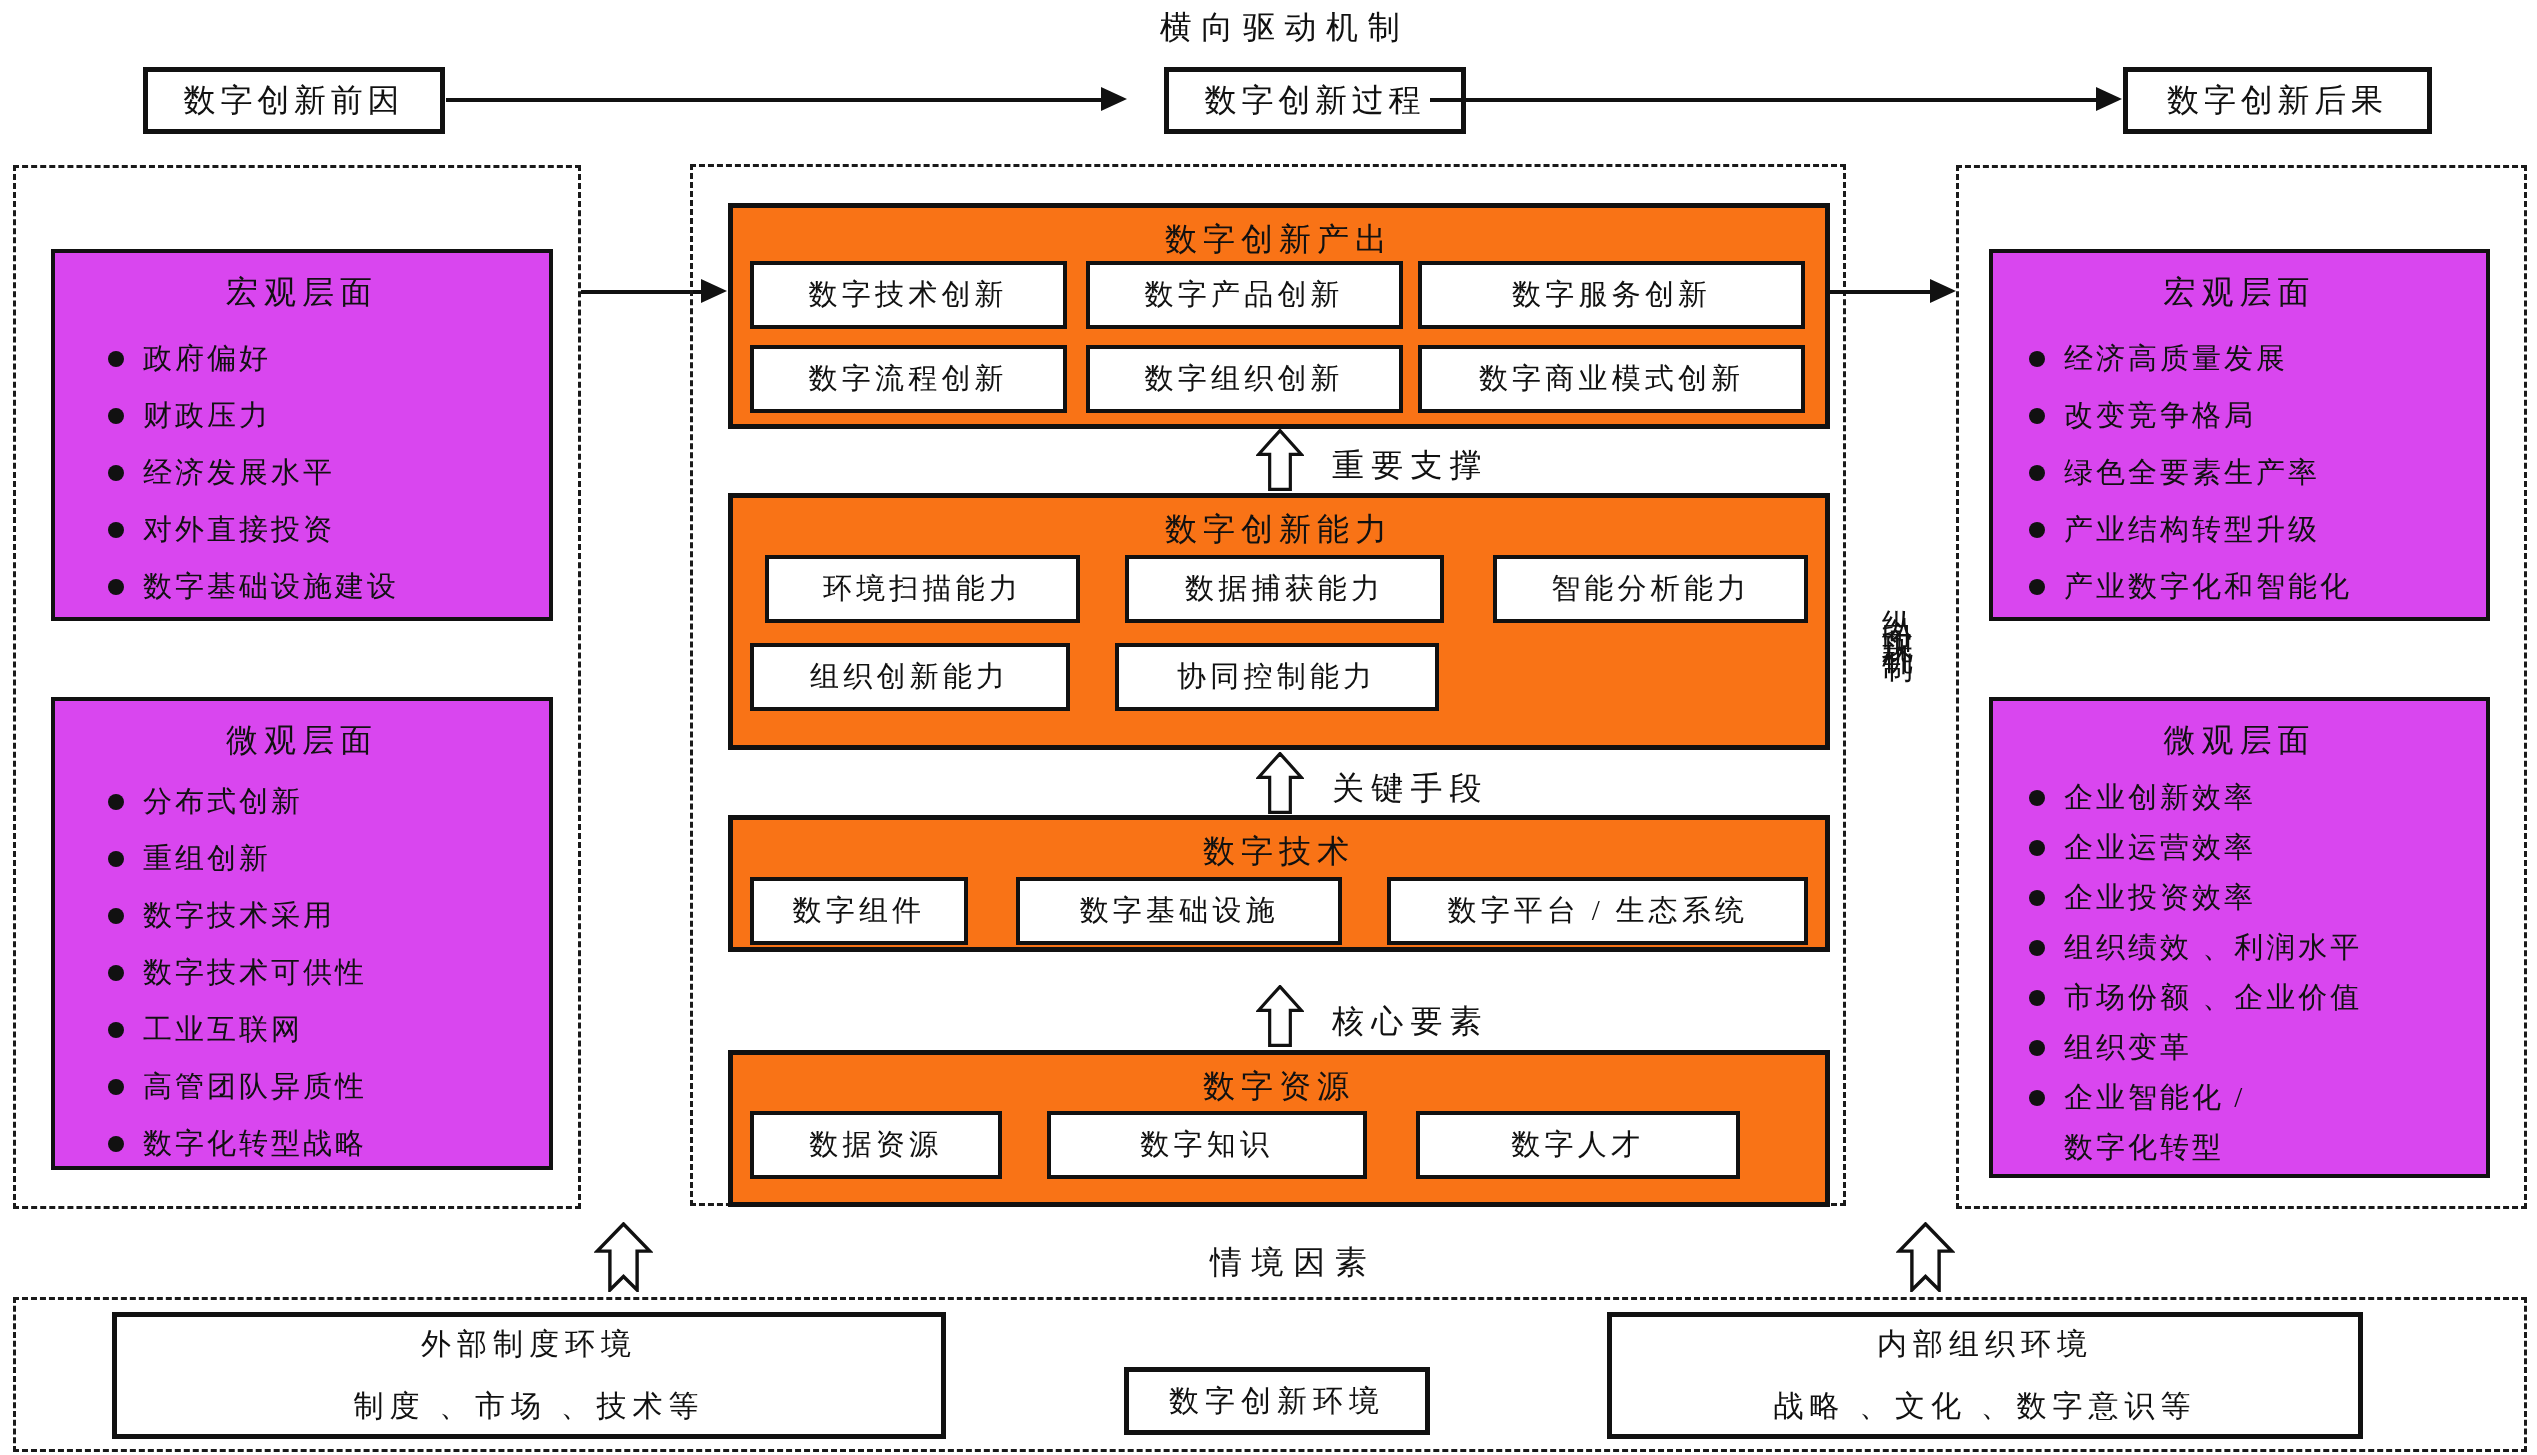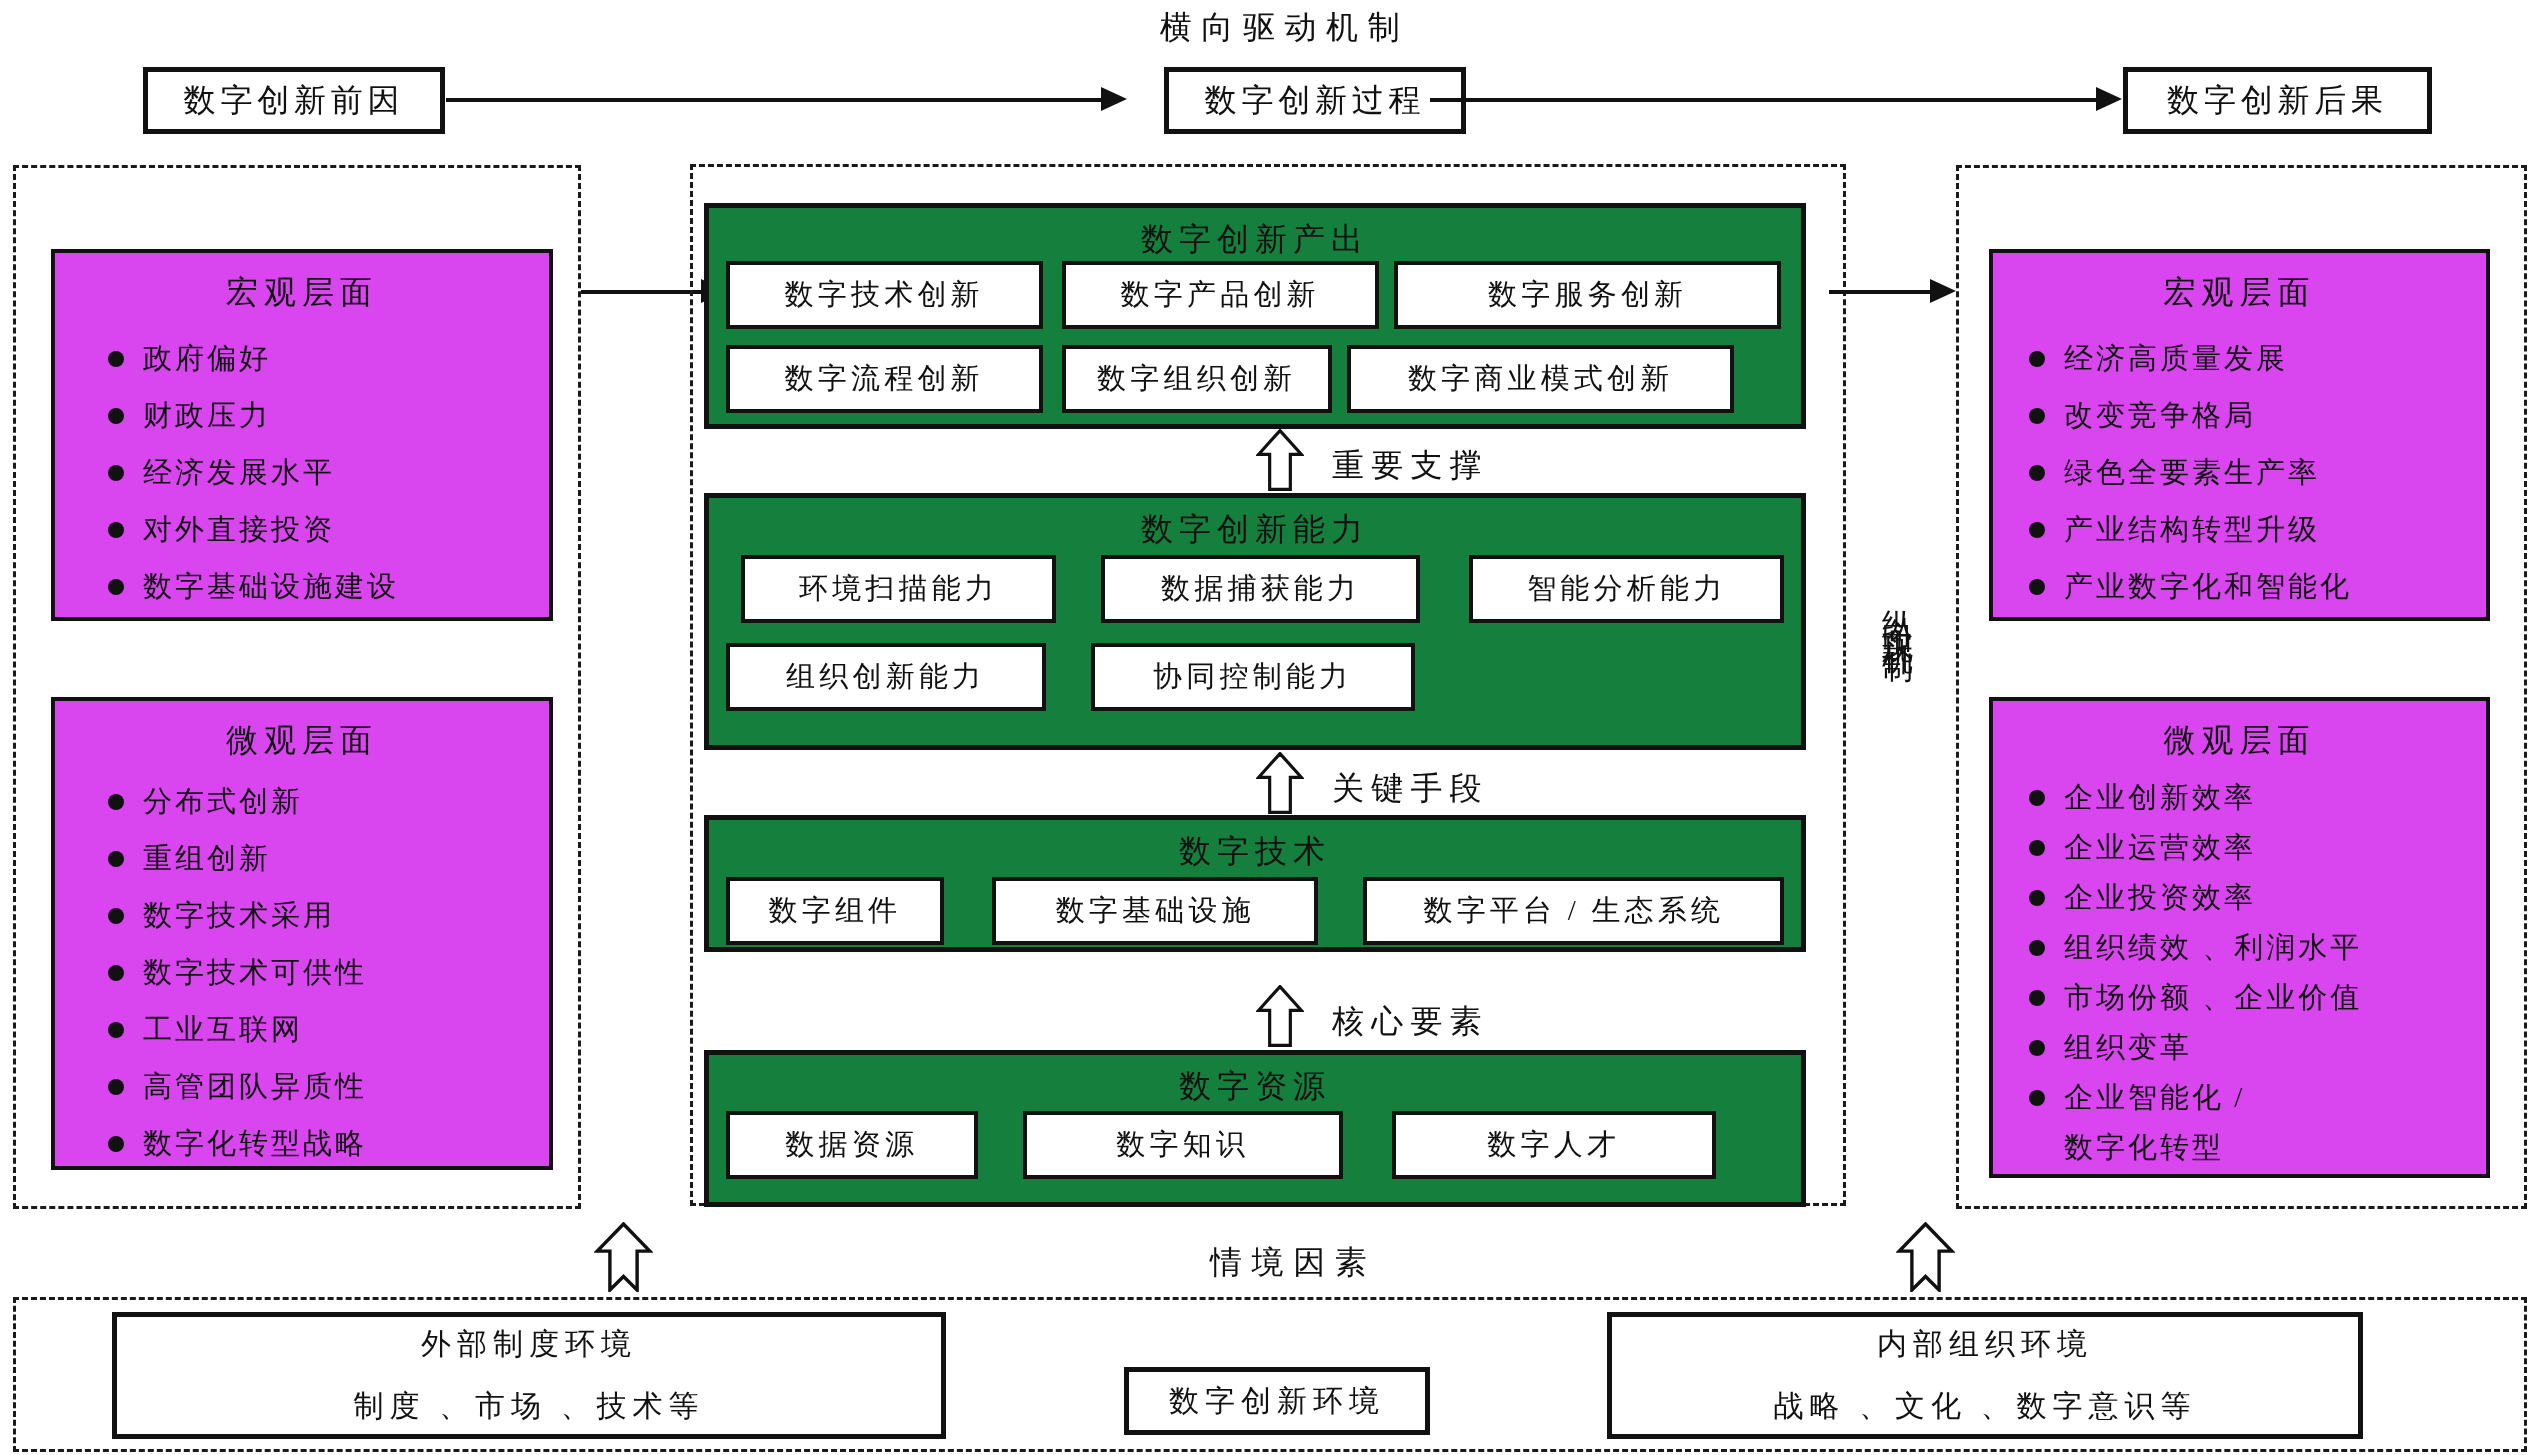--- a/index.html
+++ b/index.html
@@ -24,22 +24,22 @@
   .blist{ margin:15.5px 0 0 0; padding:0 12px 0 53px; list-style:none; }
   .blist li{ display:flex; align-items:center; font-size:29px; letter-spacing:3px; white-space:nowrap; }
   .lh96 li{ height:57px; }
   .lh95 li{ height:57px; }
   .lh84 li{ height:50px; }
   .dot{ width:16px; height:16px; border-radius:50%; background:#111; margin-right:19px; flex:0 0 auto; }
   .cont{ padding-left:35px; } 
   .rlist{ padding-left:36px; }
   
   .sec{
-    position:absolute; left:704px; width:1102px; border:5.4px solid #111;
-    box-sizing:border-box; background:#15803d;
+    position:absolute; left:728px; width:1102px; border:5.4px solid #111;
+    box-sizing:border-box; background:#f97316;
   }
   .sec-title{ text-align:center; font-size:32px; letter-spacing:6px; margin-top:9.6px; height:39px; }
   .srow{ display:flex; padding:0 16.7px; }
   .sbox{
     border:4.8px solid #111; height:68px; box-sizing:border-box; background:#fff;
     display:flex; align-items:center; justify-content:center; font-size:29px;
     letter-spacing:4.2px; white-space:nowrap;
   }
   
   .harrow{ position:absolute; height:0; border-top:4.8px solid #111; }
@@ -151,21 +151,21 @@
 
   <div class="sec" style="top:203px; height:226px;">
     <div class="sec-title">数字创新产出</div>
     <div class="srow" style="margin-top:4.8px;">
       <div class="sbox" style="width:317px;">数字技术创新</div>
       <div class="sbox" style="width:317px; margin-left:19px;">数字产品创新</div>
       <div class="sbox" style="width:387px; margin-left:15.5px;">数字服务创新</div>
     </div>
     <div class="srow" style="margin-top:15.5px;">
       <div class="sbox" style="width:317px;">数字流程创新</div>
-      <div class="sbox" style="width:270px; margin-left:19px;">数字组织创新</div>
+      <div class="sbox" style="width:317px; margin-left:19px;">数字组织创新</div>
       <div class="sbox" style="width:387px; margin-left:15.5px;">数字商业模式创新</div>
     </div>
   </div>
 
   <svg class="uparrow" style="left:1256px; top:429px;" width="48" height="62" viewBox="0 0 60 78">
     <path d="M30 2 L57 32 L43 32 L43 76 L17 76 L17 32 L3 32 Z" fill="#fff" stroke="#111" stroke-width="4"></path>
   </svg>
   <div class="alabel" style="left:1332px; top:444px;">重要支撑</div>
 
   <div class="sec" style="top:493px; height:257px;">

